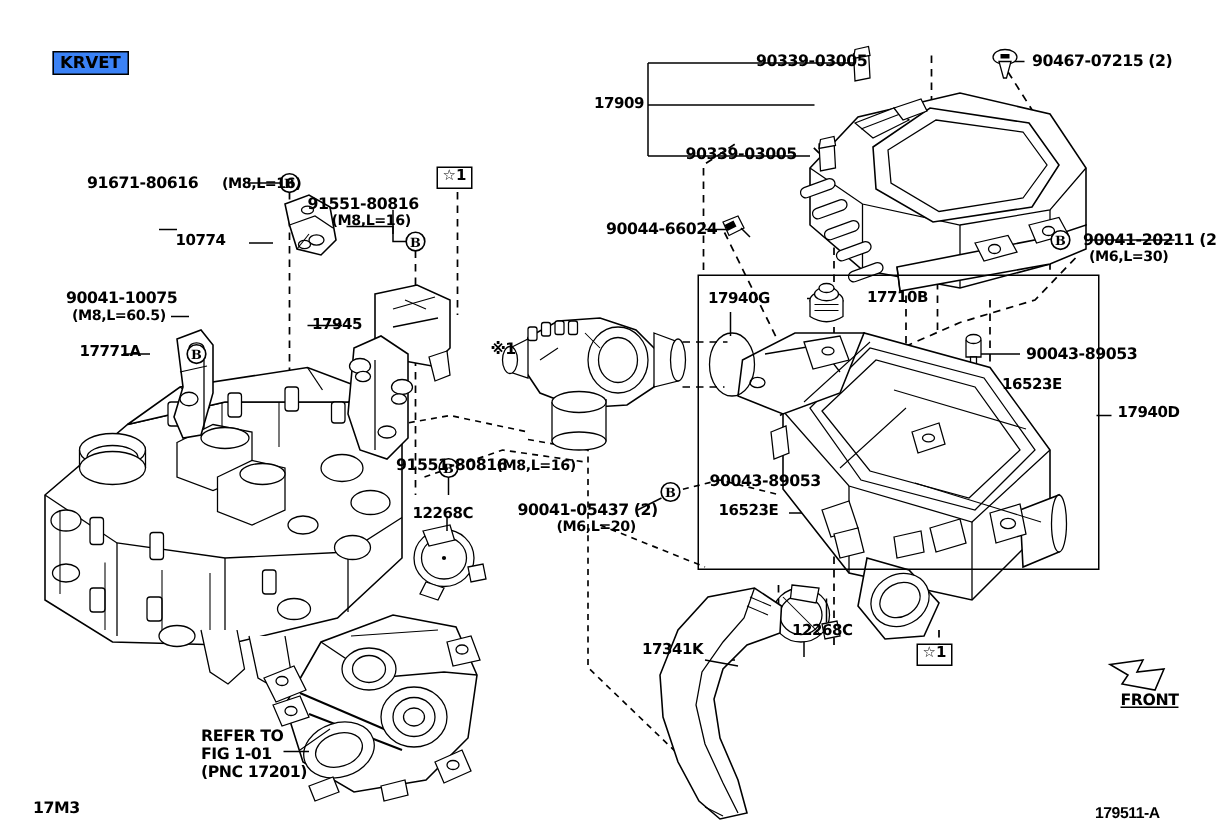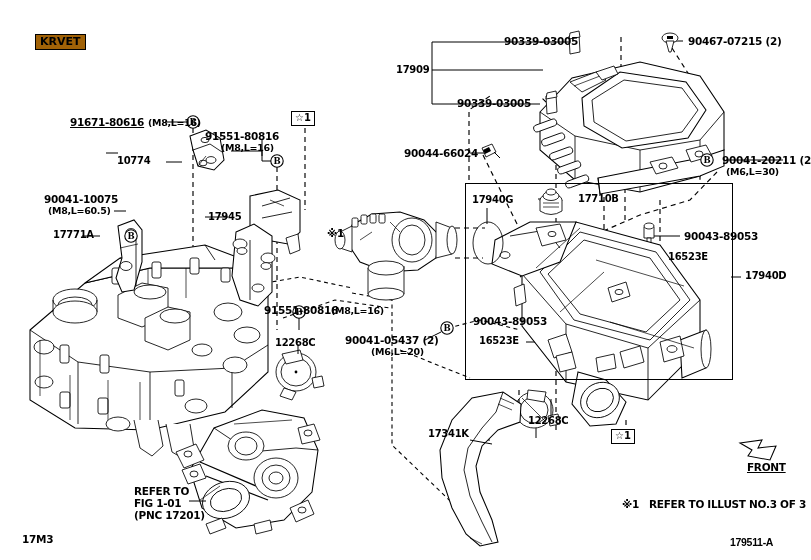--- a/index.html
+++ b/index.html
@@ -7,21 +7,21 @@
        font-family:"Liberation Sans","DejaVu Sans",sans-serif;color:#000;}
   #sheet{position:relative;width:811px;height:560px;background:#fff;}
   
   .lbl{position:absolute;font-family:"DejaVu Sans",sans-serif;font-weight:bold;
        font-size:10.5px;letter-spacing:-0.3px;white-space:pre;line-height:12px;}
   .lbl.big{font-size:10px;}
   .lbl.sm{font-size:9.5px;}
   
   .boxcode{position:absolute;border:1.6px solid #000;padding:1px 4px 2px 4px;
            font-family:"DejaVu Sans",sans-serif;font-weight:bold;font-size:11px;
-           background:#a16207;line-height:11px;letter-spacing:0px;}
+           background:#3b82f6;line-height:11px;letter-spacing:0px;}
   .starbox{position:absolute;border:1.5px solid #000;background:#fff;
            font-family:"DejaVu Sans",sans-serif;font-weight:bold;font-size:10px;
            padding:0px 3px 1px 3px;line-height:12px;}
   
   .frame{position:absolute;border:1.4px solid #000;background:transparent;}
   
   svg.layer{position:absolute;left:0;top:0;width:811px;height:560px;
             pointer-events:none;}
   .ln{stroke:#000;stroke-width:1;fill:none;}
   .lnw{stroke:#000;stroke-width:1.3;fill:none;}
@@ -435,21 +435,21 @@
 
     <path class="ln" d="M106 153 H118"></path>
 
     <g>
       <path class="part" d="M740 443 L762 440 L758 448 L776 446 L770 460 L748 456 L752 450 Z"></path>
     </g>
   </svg>
 
   <div class="boxcode" style="left:35px;top:34px;">KRVET</div>
 
-  <div class="lbl" style="left:70px;top:116px;text-decoration:underline;">91671-80616</div>
+  <div class="lbl" style="left:58px;top:116px;">91671-80616</div>
   <div class="lbl sm" style="left:148px;top:117px;">(M8,L=16)</div>
 
   <div class="lbl big" style="left:117px;top:155px;">10774</div>
 
   <div class="lbl" style="left:44px;top:193px;">90041-10075</div>
   <div class="lbl sm" style="left:48px;top:205px;">(M8,L=60.5)</div>
 
   <div class="lbl big" style="left:53px;top:229px;">17771A</div>
 
   <div class="lbl" style="left:205px;top:130px;">91551-80816</div>
@@ -493,17 +493,16 @@
 
   <div class="frame" style="left:465px;top:183px;width:266px;height:195px;"></div>
 
   <div class="starbox" style="left:291px;top:111px;">☆1</div>
   <div class="starbox" style="left:611px;top:429px;">☆1</div>
 
   <div class="lbl" style="left:327px;top:227px;">※1</div>
 
   <div class="lbl" style="left:747px;top:461px;text-decoration:underline;">FRONT</div>
 
-  <div class="lbl" style="left:622px;top:498px;">※1   REFER TO ILLUST NO.3 OF 3</div>
   <div class="lbl" style="left:22px;top:533px;">17M3</div>
   <div class="lbl" style="left:730px;top:536px;font-family:'Liberation Sans',sans-serif;">179511-A</div>
 
 </div>
 
 </body></html>

